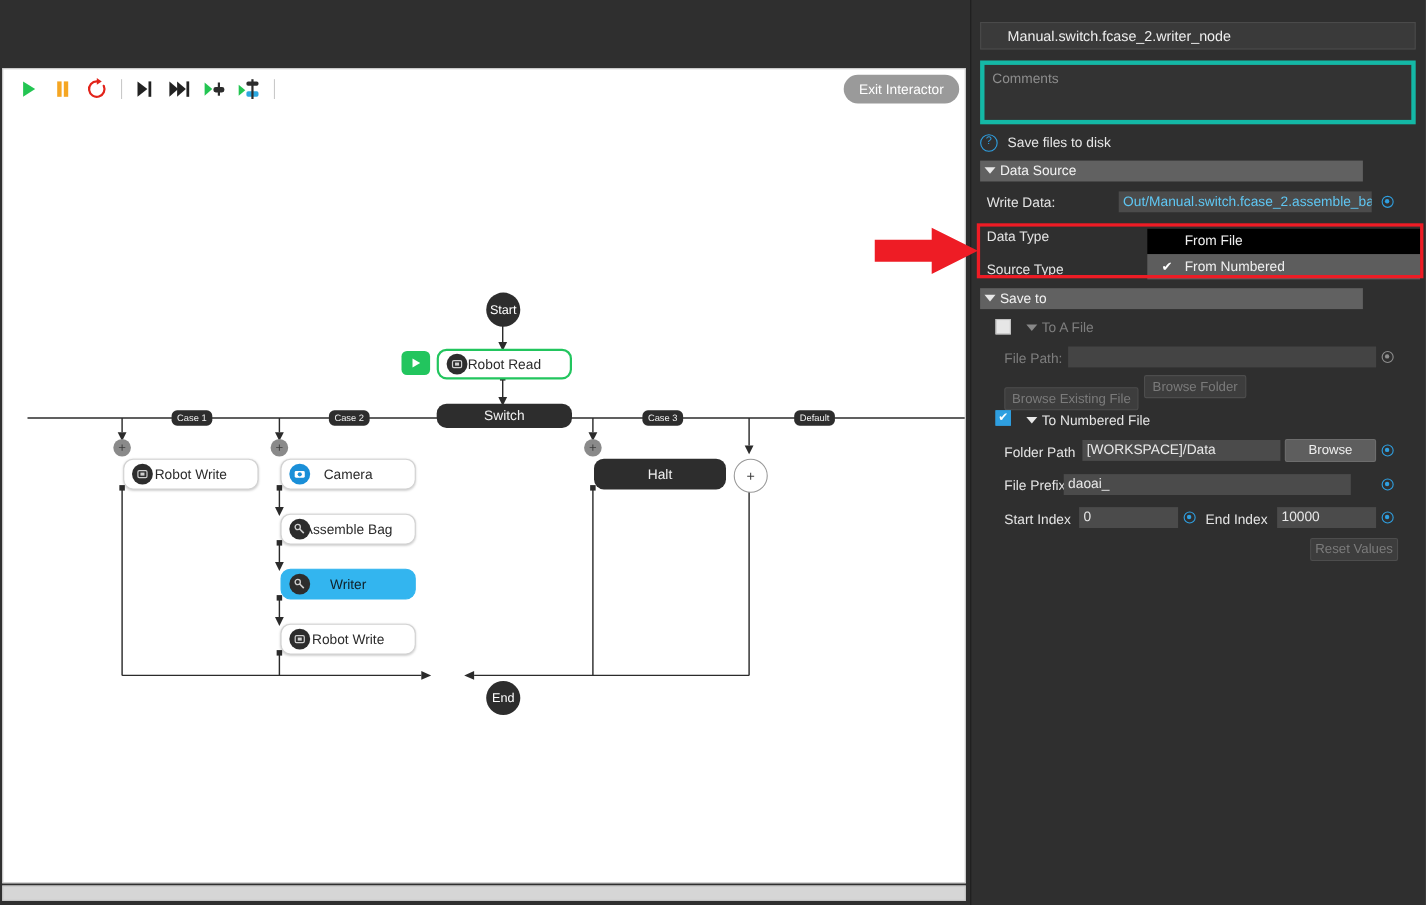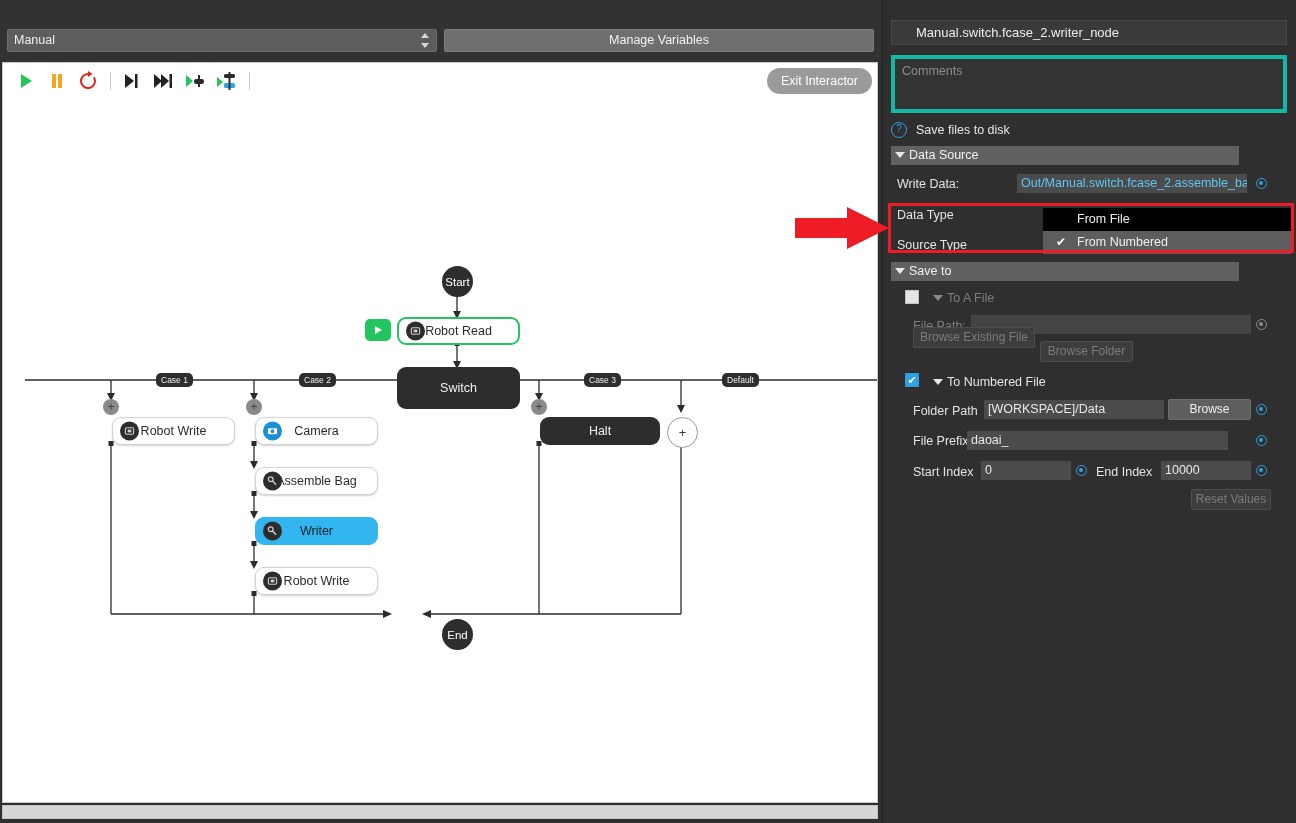--- a/index.html
+++ b/index.html
@@ -434,30 +434,20 @@
     width: 96px; height: 46px;
     z-index: 50;
     pointer-events: none;
   }
 </style>
 </head>
 <body>
 
 <div id="left-pane">
 
-  <div id="top-bar">
-    <div id="mode-combo">
-      <span>Manual</span>
-      <span class="spin">
-        <span class="tri-up"></span>
-          <span class="tri-dn"></span>
-      </span>
-    </div>
-    <div id="manage-vars">Manage Variables</div>
-  </div>
 
   <div id="canvas-wrap">
 
     <div id="toolbar">
       <div class="tb-btn" style="left:11px;">
         <svg width="22" height="22" viewBox="0 0 22 22">
             <polygon points="7,4 7,18 18,11" fill="#23c552"></polygon>
           </svg>
       </div>
       <div class="tb-btn" style="left:43px;">
@@ -570,21 +560,21 @@
     <div class="node node-green" style="left:394px; top:254px; width:123px; height:28px;">
       <span class="node-badge">
         <svg width="11" height="11" viewBox="0 0 12 12">
             <rect x="1.5" y="2.5" width="9" height="7" rx="1.3" fill="none" stroke="#cfcfcf" stroke-width="1.2"></rect>
             <rect x="4" y="4.5" width="4" height="3" fill="#cfcfcf"></rect>
           </svg>
       </span>
       <span>Robot Read</span>
     </div>
 
-    <div class="node node-dark" style="left:394px; top:304px; width:123px; height:42px;">Switch</div>
+    <div class="node node-dark" style="left:394px; top:304px; width:123px; height:22px;">Switch</div>
 
     <div class="case-pill" style="left:153px; top:310px;">Case 1</div>
     <div class="case-pill" style="left:296px; top:310px;">Case 2</div>
     <div class="case-pill" style="left:581px; top:310px;">Case 3</div>
     <div class="case-pill" style="left:719px; top:310px;">Default</div>
 
     <div class="plus-node" style="left:100px; top:336px;">+</div>
     <div class="plus-node" style="left:243px; top:336px;">+</div>
     <div class="plus-node" style="left:528px; top:336px;">+</div>
 
@@ -676,21 +666,21 @@
 
   <div class="chk off" style="left:22px; top:290px;"></div>
   <div class="fld-label dim" style="left:50px; top:289px;">
     <span class="caret dim"></span><span>To A File</span>
   </div>
 
   <div class="fld-label dim" style="left:30px; top:317px;">File Path:</div>
   <div class="txtfield empty-dim" style="left:88px; top:315px; width:280px;"></div>
   <div class="radio-dot gray" style="left:373px; top:319px;"></div>
 
-  <div class="btn dim" style="left:30px; top:327px; width:122px;">Browse Existing File</div>
+  <div class="btn dim" style="left:30px; top:352px; width:122px;">Browse Existing File</div>
   <div class="btn dim" style="left:157px; top:341px; width:93px;">Browse Folder</div>
 
   <div class="chk on" style="left:22px; top:373px;">✔</div>
   <div class="fld-label" style="left:50px; top:373px;">
     <span class="caret"></span><span>To Numbered File</span>
   </div>
 
   <div class="fld-label" style="left:30px; top:402px;">Folder Path</div>
   <div class="txtfield" style="left:101px; top:400px; width:180px;">[WORKSPACE]/Data</div>
   <div class="btn" style="left:285px; top:399px; width:83px;">Browse</div>

